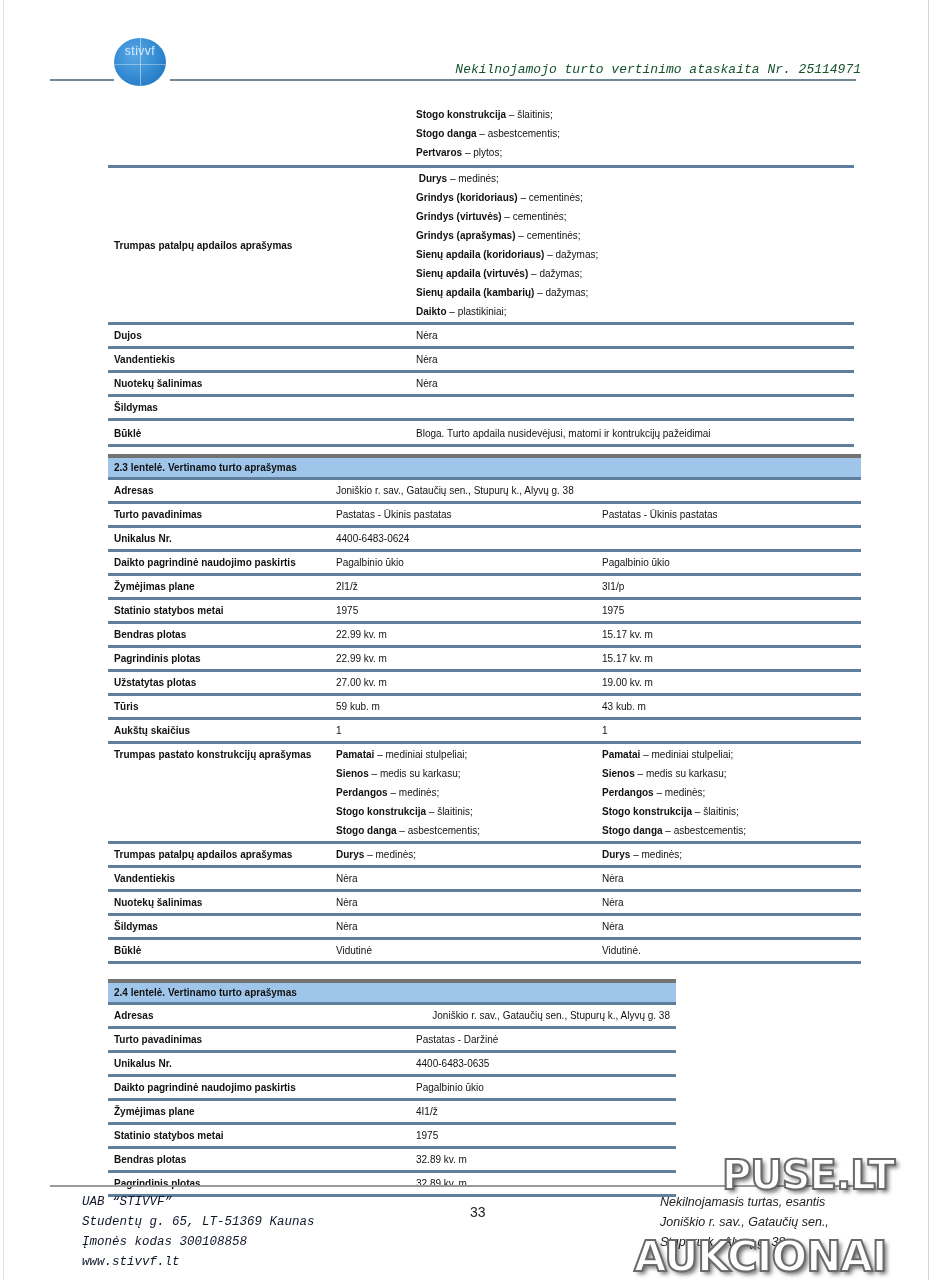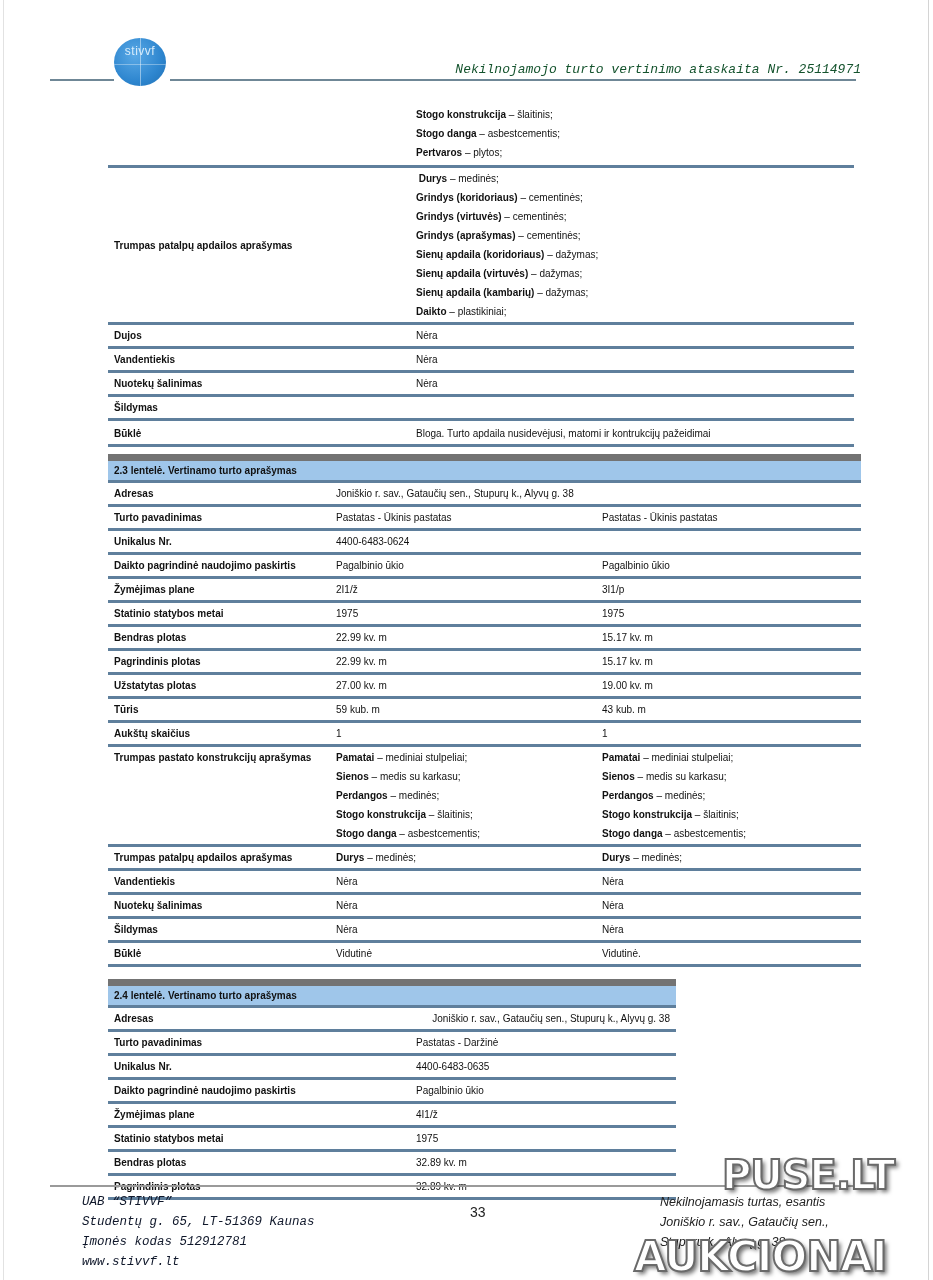--- a/index.html
+++ b/index.html
@@ -18,21 +18,21 @@
   .logo::after { content:""; position:absolute; left:0; top:26px; width:52px; height:1px; background:rgba(255,255,255,.35); }
   .logo span { color:#d7ecfb; font-size:12px; letter-spacing:0.5px; position:relative; z-index:2; margin-top:6px; }
   .hdr-title { position:absolute; right:72px; top:62px; font-style:italic; font-size:13px; color:#14532d;font-family:Liberation Mono, monospace; }
 
   
   .tbl { position:absolute; font-size:10px; }
   .row { position:relative; border-bottom:3px solid #5f7f9c; display:flex; }
   .row .c { padding:1px 6px 1px 6px; line-height:19px; }
   .lbl { font-weight:bold; }
   .b { font-weight:bold; }
-  .hdr-row { background:#9fc6ea; border-top:7px solid #737373; border-bottom:3px solid #5f7f9c;
+  .hdr-row { background:#9fc6ea; border-top:4px solid #737373; border-bottom:3px solid #5f7f9c;
              font-weight:bold; padding:1px 6px; line-height:17px; }
 
   
   #t1 { left:108px; top:104px; width:746px; }
   #t1 .c1 { width:290px; }
   #t1 .c2 { flex:1; }
 
   
   #t23 { left:108px; top:454px; width:753px; }
   #t23 .c1 { width:210px; }
@@ -245,21 +245,21 @@
   <div class="row">
     <div class="c c1 lbl">Pagrindinis plotas</div>
     <div class="c c2">32.89 kv. m</div>
   </div>
 </div>
 
 <div class="ftr-line"></div>
 <div class="ftr-left">
   <div>UAB “STIVVF”</div>
   <div>Studentų g. 65, LT-51369 Kaunas</div>
-  <div>Įmonės kodas 512912781</div>
+  <div>Įmonės kodas 300108858</div>
   <div>www.stivvf.lt</div>
 </div>
 <div class="ftr-page">33</div>
 <div class="ftr-right">
   <div>Nekilnojamasis turtas, esantis</div>
   <div>Joniškio r. sav., Gataučių sen.,</div>
   <div>Stupurų k., Alyvų g. 38</div>
 </div>
 
 <div class="wm wm1">PUSE.LT</div>

